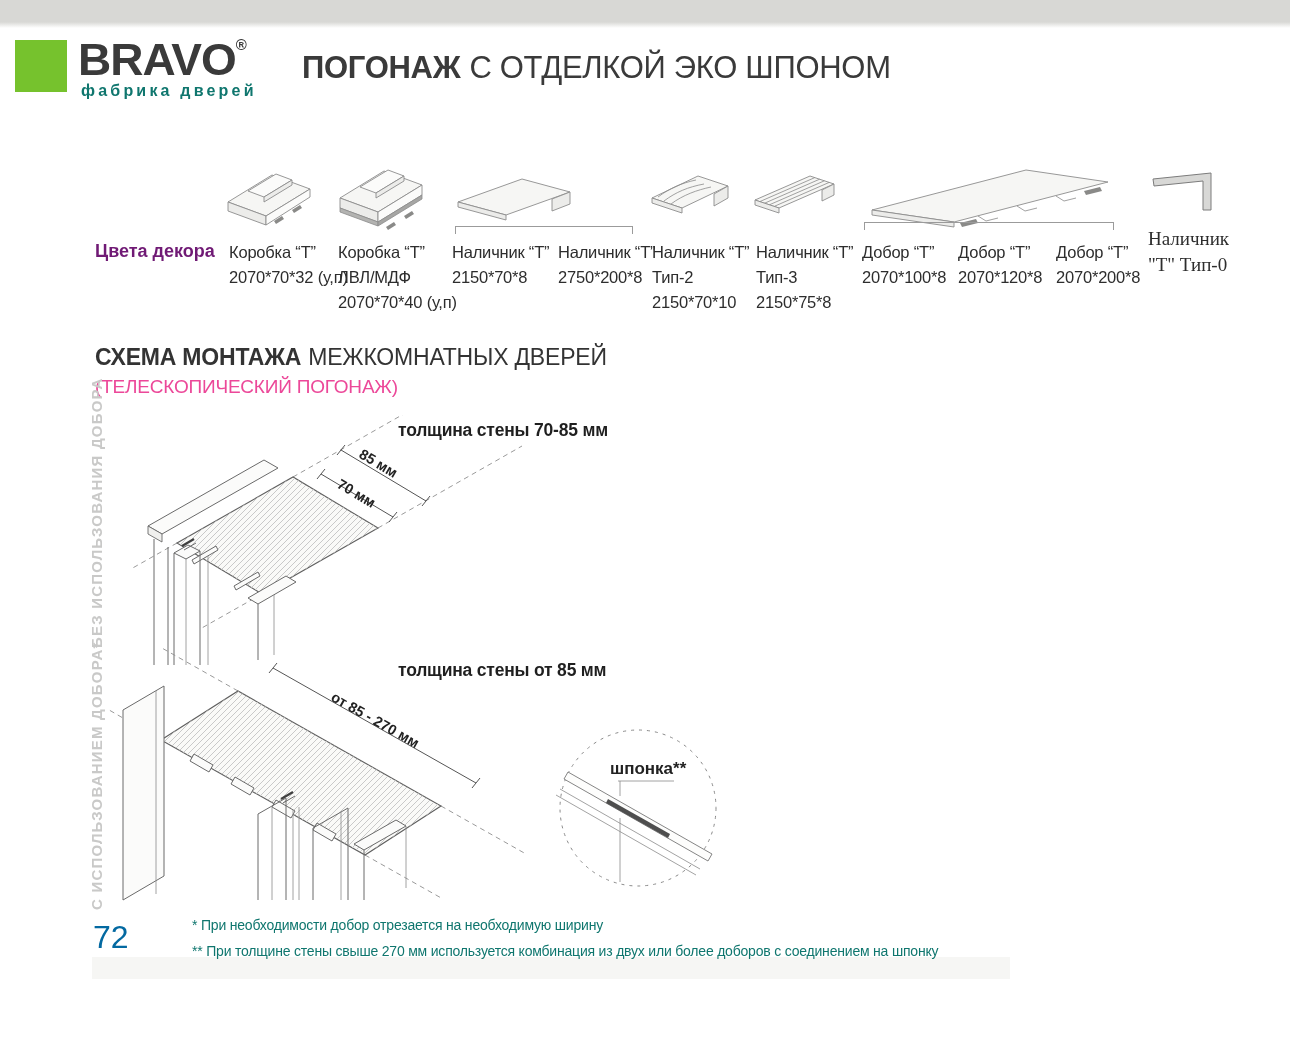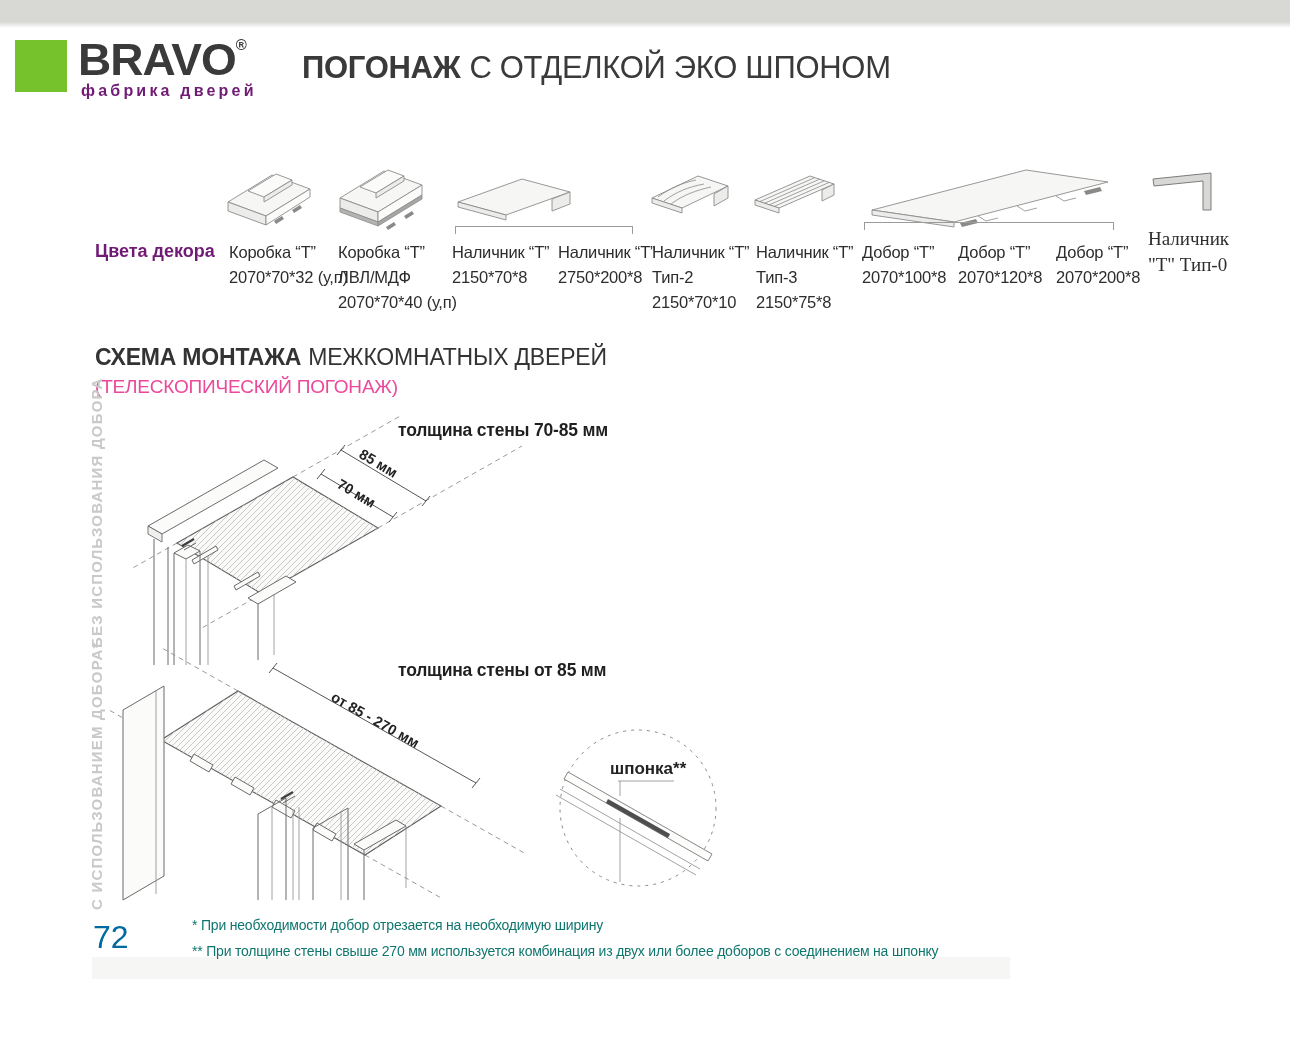--- a/index.html
+++ b/index.html
@@ -12,21 +12,21 @@
   .abs{position:absolute;}
   
   .scan-top{top:0;left:0;width:1290px;height:22px;background:#d8d8d5;}
   .scan-top2{top:22px;left:0;width:1290px;height:6px;background:linear-gradient(#d8d8d5,#ffffff);}
   .footer-band{left:92px;top:957px;width:918px;height:22px;background:#ededea;opacity:.5;}
 
   
   .logo{left:15px;top:40px;}
   .brand-row{left:78px;top:33px;font-weight:800;font-size:46px;color:#3a3a3a;transform:scaleY(.96);letter-spacing:-1px;}
   .brand-reg{font-size:15px;vertical-align:26px;letter-spacing:0;}
-  .brand-tagline{left:81px;top:82px;font-size:16px;font-weight:700;letter-spacing:3.2px;color:#701a75;}
+  .brand-tagline{left:81px;top:82px;font-size:16px;font-weight:700;letter-spacing:3.2px;color:#0f766e;}
   .page-title{left:302px;top:50px;font-size:31px;color:#3a3a3a;white-space:nowrap;letter-spacing:-.3px;}
   .page-title .tb{font-weight:800;margin-top:43px;}
   .page-title .tr{font-weight:400;margin-left:9px;}
 
   
   .decor-label{left:95px;top:241px;font-size:18px;font-weight:700;color:#701a75;}
   .plabel{font-size:16.5px;line-height:1.5;letter-spacing:-.2px;color:#2d2d2d;white-space:nowrap;}
   .plabel.big{font-size:19px;line-height:1.35;letter-spacing:0;}
   .bracket{border-top:1px solid #9b9b9b;border-left:1px solid #9b9b9b;border-right:1px solid #9b9b9b;height:7px;}
 

